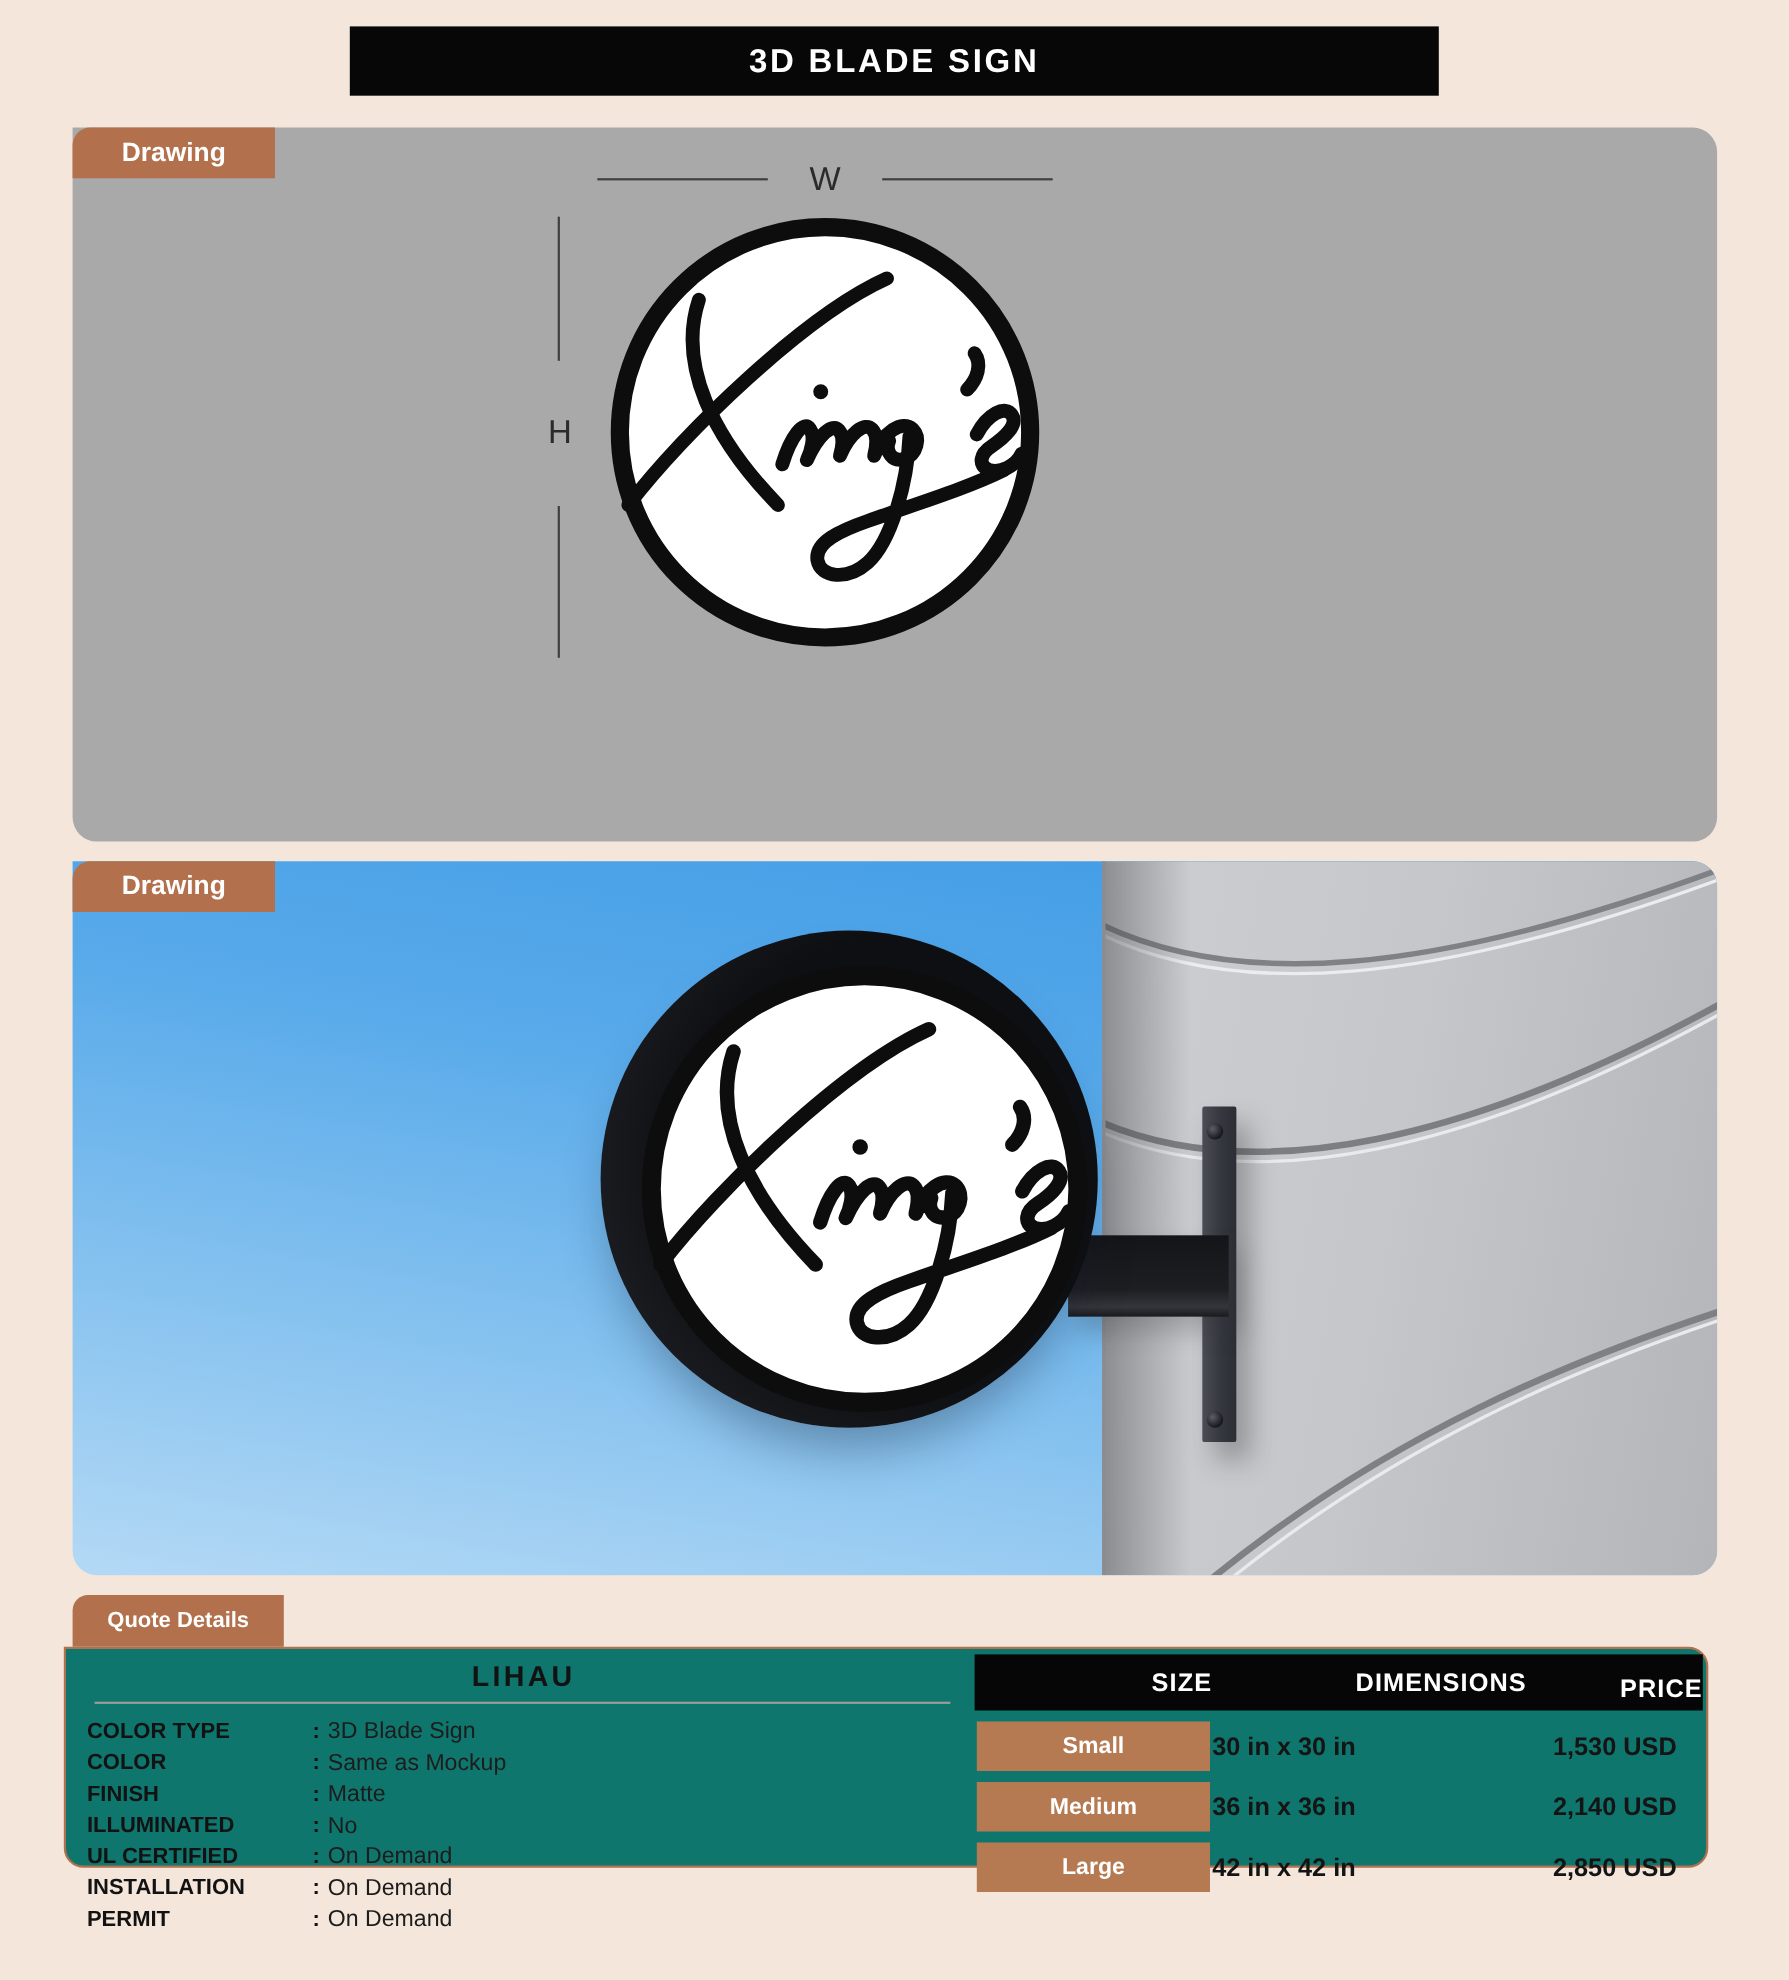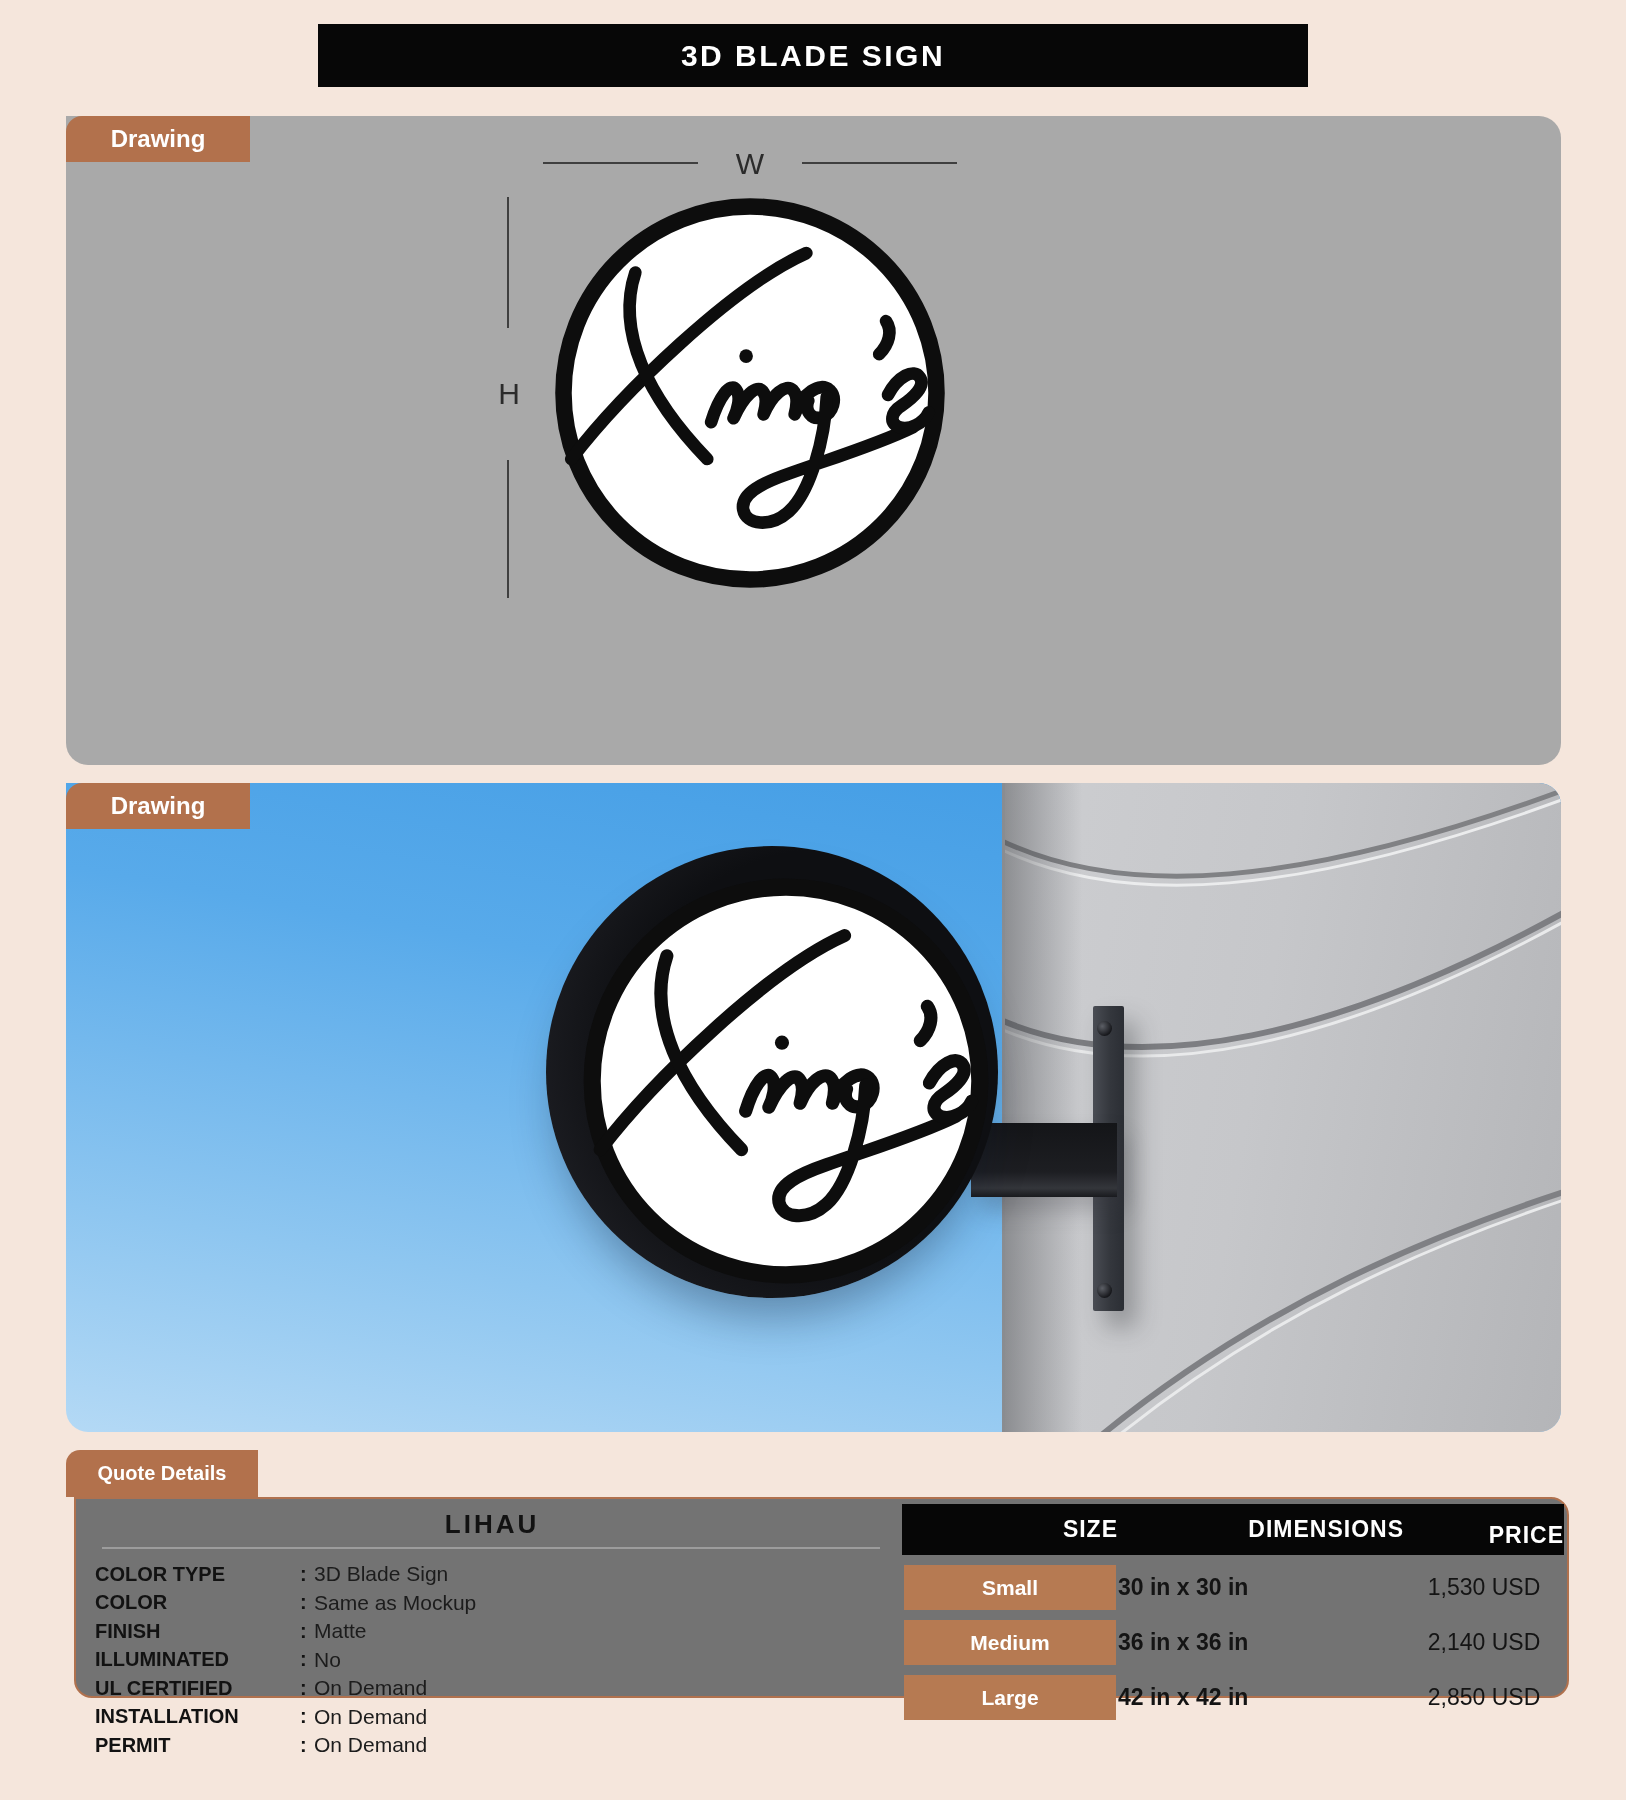--- a/index.html
+++ b/index.html
@@ -76,23 +76,23 @@
     left:480px;top:63px;width:452px;height:452px;border-radius:50%;
     background:radial-gradient(circle at 62% 46%, #0e0f12 55%, #1b1c21 78%, #33343a 94%, #46474e 100%);
     box-shadow:0 30px 45px -12px rgba(15,25,45,0.35);
     z-index:8;
   }
   .sign-face{left:508px;top:86px;width:424px;height:424px;z-index:9;}
   .drawing-logo{left:480px;top:73px;width:408px;height:408px;}
 
   
   .quote-panel{
-    left:74px;top:1497px;width:1495px;height:201px;box-sizing:border-box;
+    left:58px;top:1497px;width:1495px;height:201px;box-sizing:border-box;
     border:2px solid #b0714e;border-radius:0 18px 18px 18px;
-    background:#737373;
+    background:#0f766e;
   }
   .quote-name{
     left:26px;top:10px;width:780px;text-align:center;
     font-size:26px;font-weight:bold;letter-spacing:3px;color:#121212;
   }
   .quote-rule{left:26px;top:48px;width:778px;height:2px;background:#9c9c9c;}
   .spec-list{left:19px;top:61px;width:790px;display:flex;flex-direction:column;}
   .spec-row{height:28.5px;display:flex;align-items:center;}
   .spec-label{width:205px;font-size:20px;font-weight:bold;color:#121212;}
   .spec-colon{width:14px;font-size:20px;font-weight:bold;color:#121212;}
@@ -109,21 +109,21 @@
   .price-row{
     left:826px;width:662px;height:45px;display:flex;align-items:center;
   }
   .row-0{top:66px;} .row-1{top:121px;} .row-2{top:176px;}
   .size-badge{
     width:212px;height:45px;margin:0 2px;
     background:#b67a52;color:#ffffff;font-weight:bold;font-size:21px;
     display:flex;align-items:center;justify-content:center;
   }
   .cell-dims{width:286px;font-size:23px;font-weight:bold;color:#141414;}
-  .cell-price{width:160px;text-align:center;font-size:23px;font-weight:normal;color:#141414;}
+  .cell-price{width:160px;text-align:center;font-size:23px;font-weight:bold;color:#141414;}
 </style>
 </head>
 <body>
 
 <svg width="0" height="0" style="position:absolute" aria-hidden="true">
   <defs>
     <symbol id="kings-logo" viewBox="0 0 420 420">
       <circle cx="210" cy="210" r="192" fill="#ffffff" stroke="#0d0d0d" stroke-width="17"></circle>
       <g stroke="#0d0d0d" stroke-width="13" fill="none" stroke-linecap="round" stroke-linejoin="round">
         <path d="M 26 278 C 78 210 192 100 268 66"></path>

